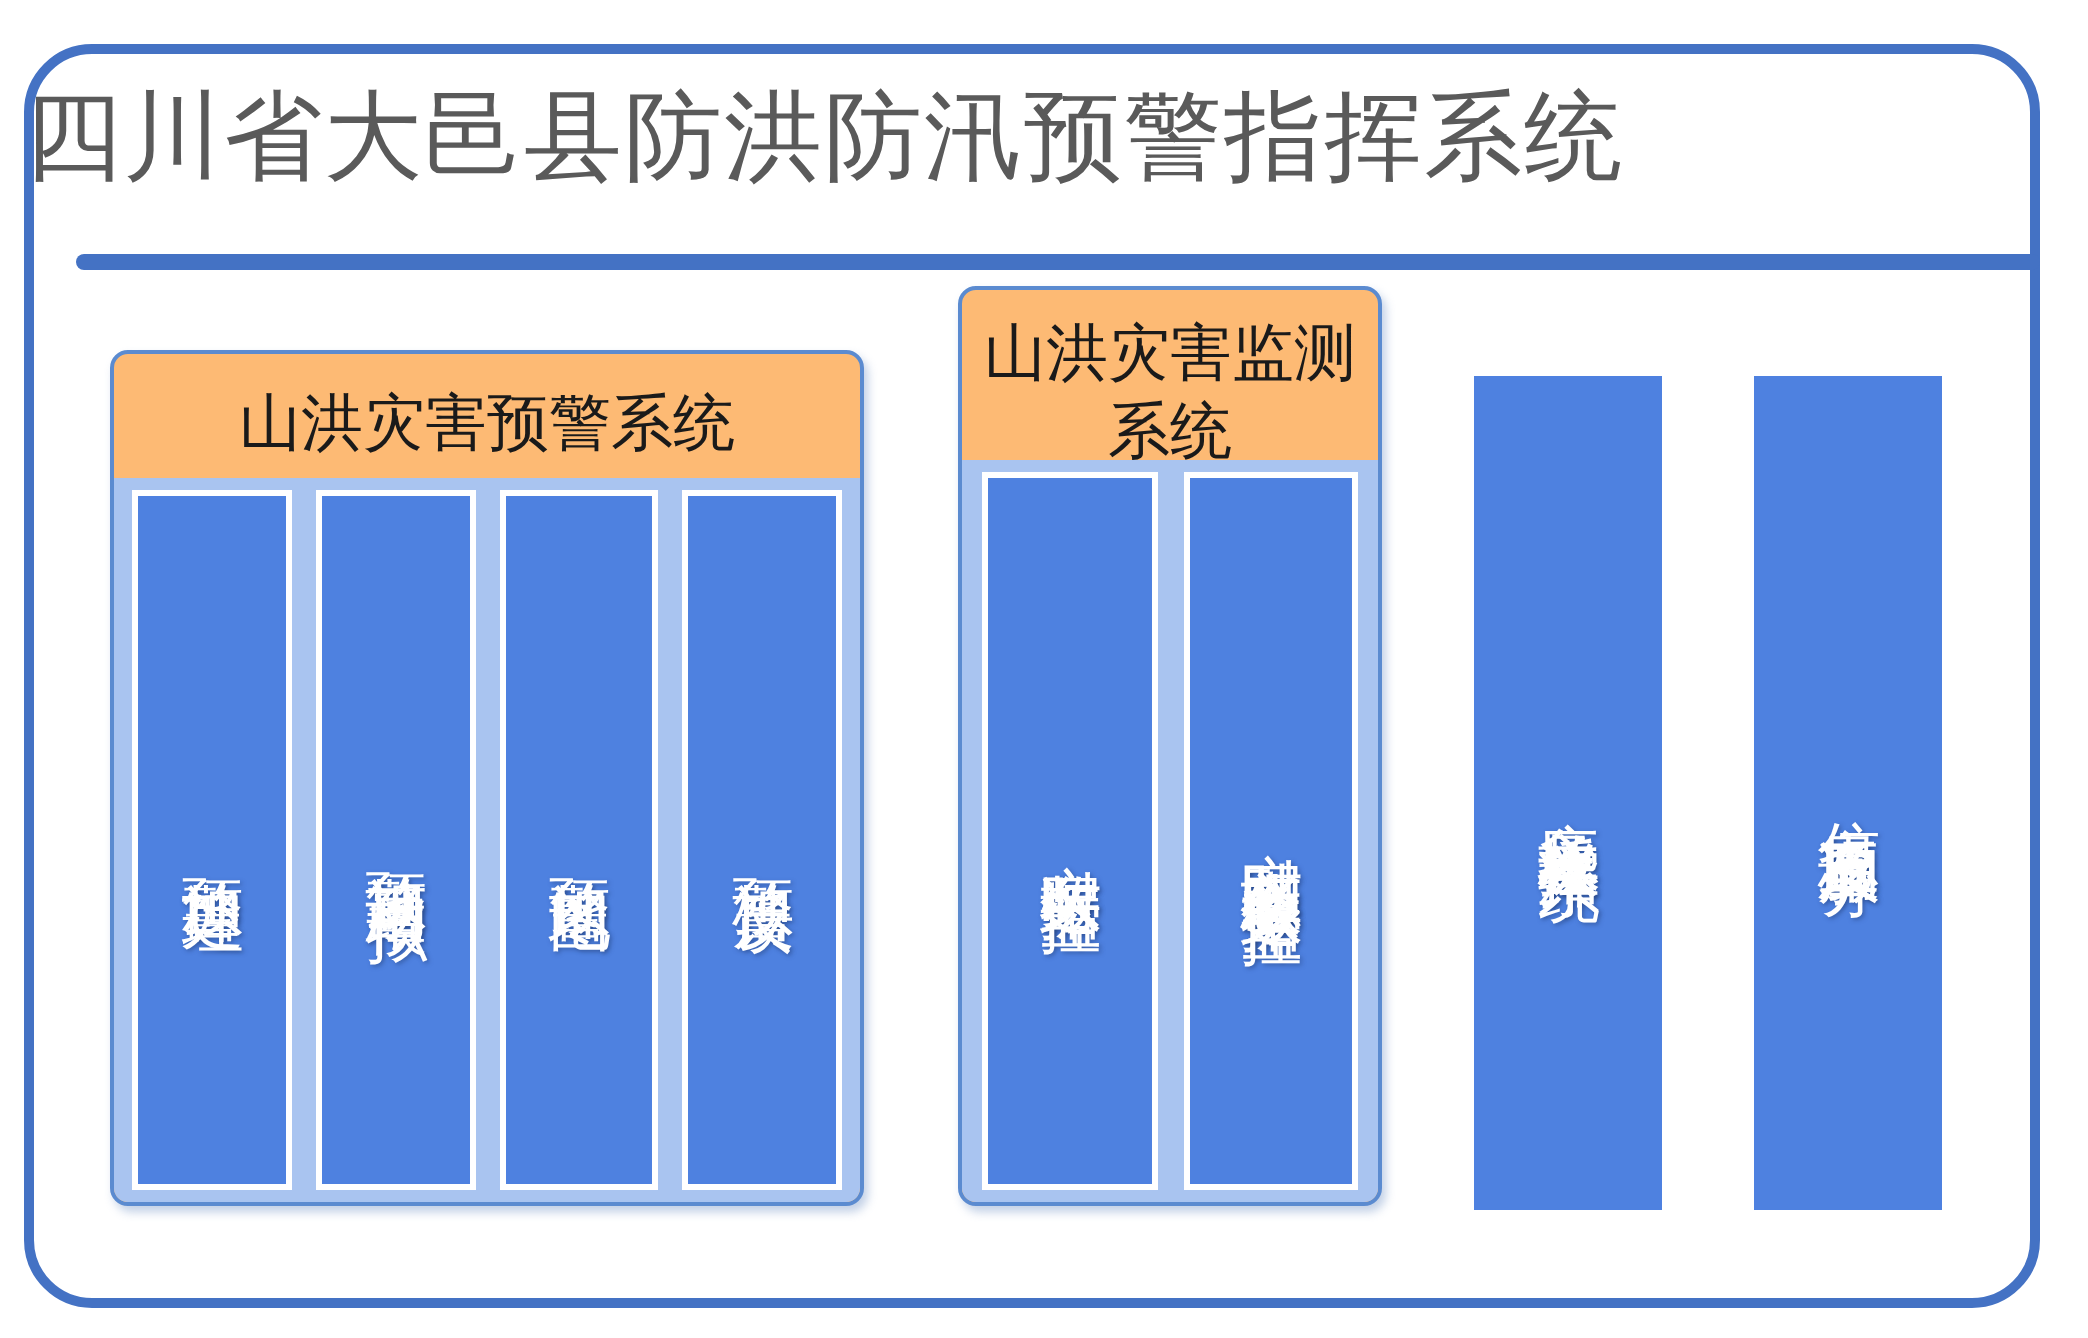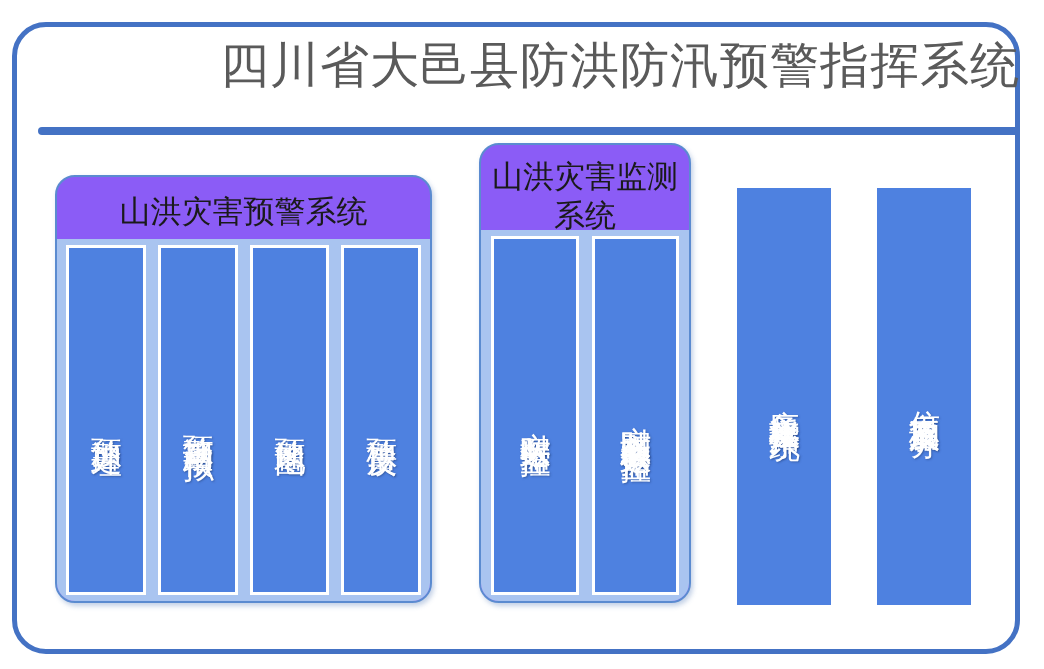--- a/index.html
+++ b/index.html
@@ -19,43 +19,43 @@
     border:5px solid #4472C4;
     border-radius:34px;
     background:#ffffff;
   }
 
   
   #page-title{
     position:absolute;
     left:12px;top:38px;
     width:1008px;
-    text-align:right;
+    text-align:left;
     font-size:49px;
     line-height:62px;
     color:#5a5a5a;
-    font-family:Liberation Mono, monospace;
+    font-family:Liberation Serif, serif;
     letter-spacing:1px;
     white-space:nowrap;
   }
   #title-divider{
     position:absolute;
     left:38px;top:127px;
     width:982px;height:8px;
     background:#4472C4;
     border-radius:4px;
   }
 
   
   .panel{
     position:absolute;
     box-sizing:border-box;
     border:2px solid #5B8BD0;
-    border-radius:20px;
-    background:#8b5cf6;
+    border-radius:9px;
+    background:#fdba74;
     box-shadow:2px 3px 5px rgba(120,150,200,.45);
     overflow:hidden;
   }
   .panel-title{
     position:absolute;
     left:0;right:0;
     text-align:center;
     color:#1a1a1a;
     font-size:30px;
     line-height:36px;

